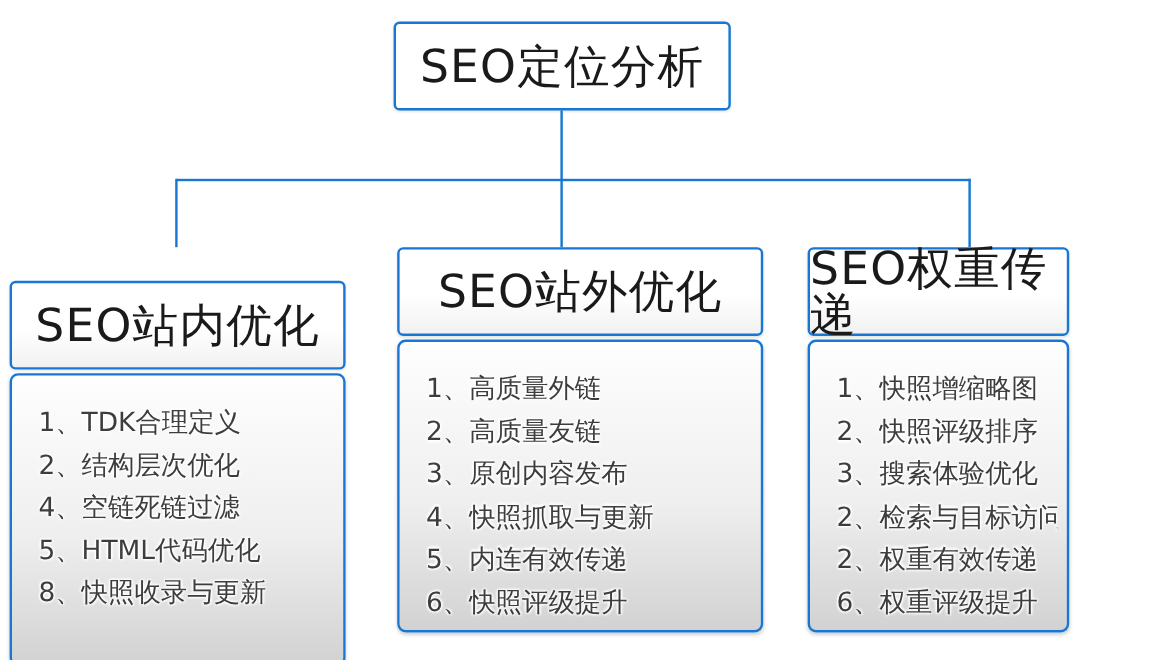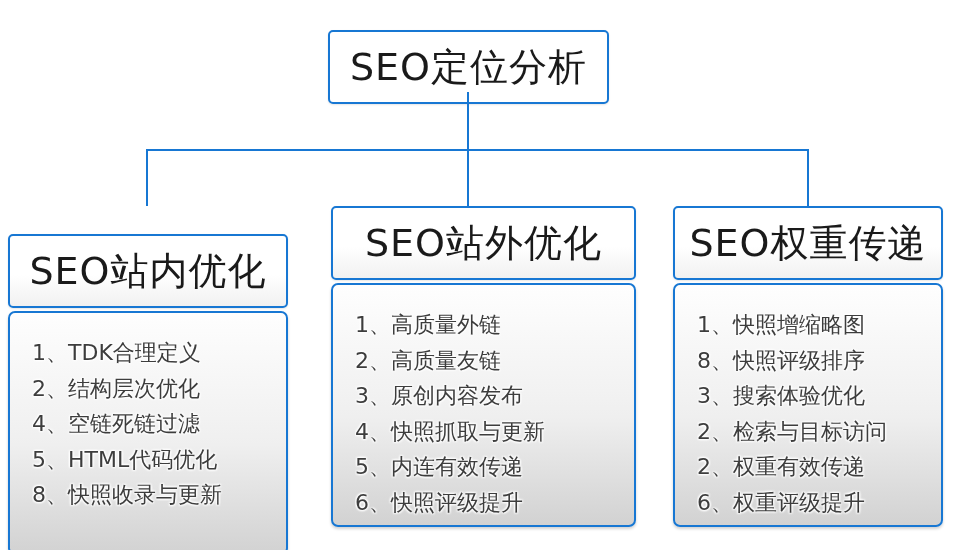--- a/index.html
+++ b/index.html
@@ -16,21 +16,21 @@
   }
   .node{
     position:absolute;box-sizing:border-box;
     border:2px solid var(--accent);border-radius:5px;
     background:#ffffff;
     display:flex;align-items:center;justify-content:center;
     color:var(--title-text);
     font-size:38px;line-height:1;letter-spacing:1px;
     box-shadow:0 1px 2px rgba(0,0,0,0.10);
   }
-  .node.root{left:328px;top:18px;width:281px;height:74px;margin-top:12px;}
+  .node.root{left:328px;top:18px;width:281px;height:74px;}
   .col{position:absolute;top:206px;}
   .col .head{position:relative;width:100%;height:74px;
     background:linear-gradient(to bottom,#ffffff 55%,#f1f1f1 100%);}
   .list{
     position:relative;box-sizing:border-box;margin-top:3px;width:100%;height:244px;
     border:2px solid var(--accent);border-radius:7px;
     background:linear-gradient(to bottom,var(--grad-top) 0%,#efefef 55%,var(--grad-bottom) 100%);
     padding:22px 8px 0 22px;
     box-shadow:0 2px 3px rgba(0,0,0,0.18);
   }
@@ -78,27 +78,27 @@
     <div class="list">
       <div class="item">1、高质量外链</div>
       <div class="item">2、高质量友链</div>
       <div class="item">3、原创内容发布</div>
       <div class="item">4、快照抓取与更新</div>
       <div class="item">5、内连有效传递</div>
       <div class="item">6、快照评级提升</div>
     </div>
   </div>
 
-  <div class="col" style="left:673px;width:270px;">
+  <div class="col" style="left:673px;width:218px;">
     <div class="node head">
       <span>SEO权重传递</span>
     </div>
     <div class="list">
       <div class="item">1、快照增缩略图</div>
-      <div class="item">8、快照评级排序</div>
+      <div class="item">2、快照评级排序</div>
       <div class="item">3、搜索体验优化</div>
       <div class="item">2、检索与目标访问</div>
       <div class="item">2、权重有效传递</div>
       <div class="item">6、权重评级提升</div>
     </div>
   </div>
 
 </div>
 
 </body></html>

